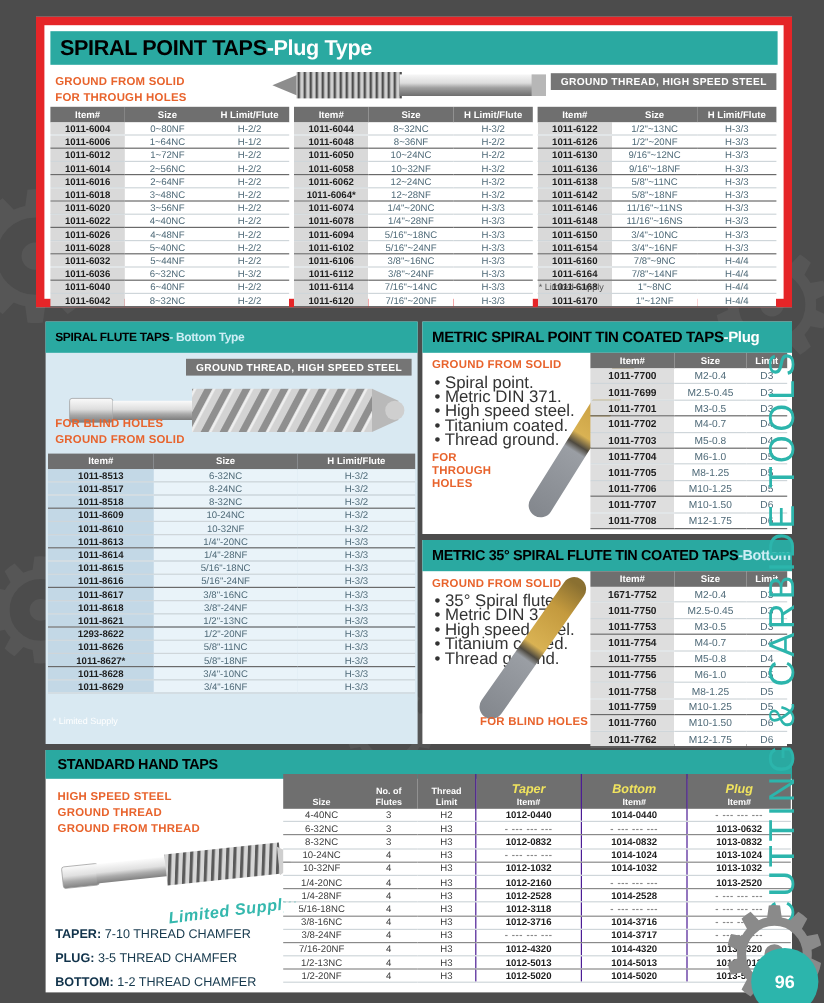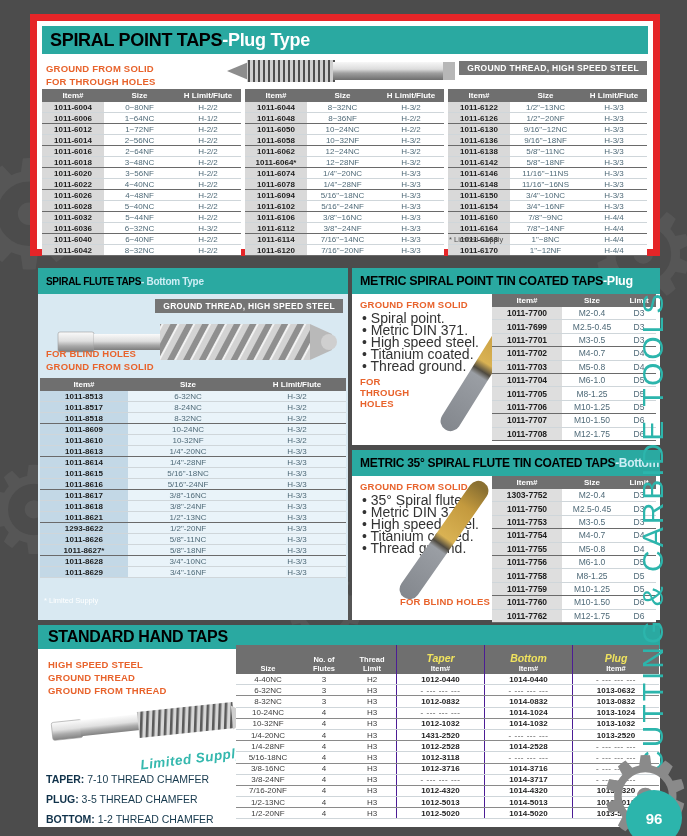--- a/index.html
+++ b/index.html
@@ -582,21 +582,21 @@
     <table class="tbl tbl-metric" style="position:absolute;left:140px;top:26px;">
       <thead>
           <tr>
         <th>Item#</th>
         <th>Size</th>
         <th>Limit</th>
       </tr>
         </thead>
       <tbody>
           <tr>
-            <td>1303-7752</td>
+            <td>1671-7752</td>
             <td>M2-0.4</td>
             <td>D3</td>
           </tr>
           <tr>
             <td>1011-7750</td>
             <td>M2.5-0.45</td>
             <td>D3</td>
           </tr>
           <tr>
             <td>1011-7753</td>
@@ -636,21 +636,21 @@
           <tr>
             <td>1011-7762</td>
             <td>M12-1.75</td>
             <td>D6</td>
           </tr>
         </tbody>
     </table>
   </div>
 
   <div class="panel" style="left:38px;top:625px;width:622px;height:202px;background:#fff;">
-    <div class="teal-bar" style="left:0;right:0;top:0;height:24px;font-size:16px;padding-left:10px;">
+    <div class="teal-bar" style="left:0;right:0;top:0;height:24px;font-size:12px;padding-left:10px;">
       <span class="bar-title">STANDARD HAND TAPS</span>
     </div>
     <div class="orange-note" style="left:10px;top:34px;">HIGH SPEED STEEL</div>
     <div class="orange-note" style="left:10px;top:47px;">GROUND THREAD</div>
     <div class="orange-note" style="left:10px;top:60px;">GROUND FROM THREAD</div>
 
     <svg style="position:absolute;left:8px;top:72px;" width="200" height="58" viewBox="0 0 200 58">
       <defs>
         <linearGradient id="rod3" x1="0" y1="0" x2="0" y2="1">
           <stop offset="0" stop-color="#fbfbfb"></stop>
@@ -751,21 +751,21 @@
             <td>4</td>
             <td>H3</td>
             <td>1012-1032</td>
             <td>1014-1032</td>
             <td>1013-1032</td>
           </tr>
           <tr>
             <td>1/4-20NC</td>
             <td>4</td>
             <td>H3</td>
-            <td>1431-2520</td>
+            <td>1012-2160</td>
             <td class="dash">- --- --- ---</td>
             <td>1013-2520</td>
           </tr>
           <tr>
             <td>1/4-28NF</td>
             <td>4</td>
             <td>H3</td>
             <td>1012-2528</td>
             <td>1014-2528</td>
             <td class="dash">- --- --- ---</td>

